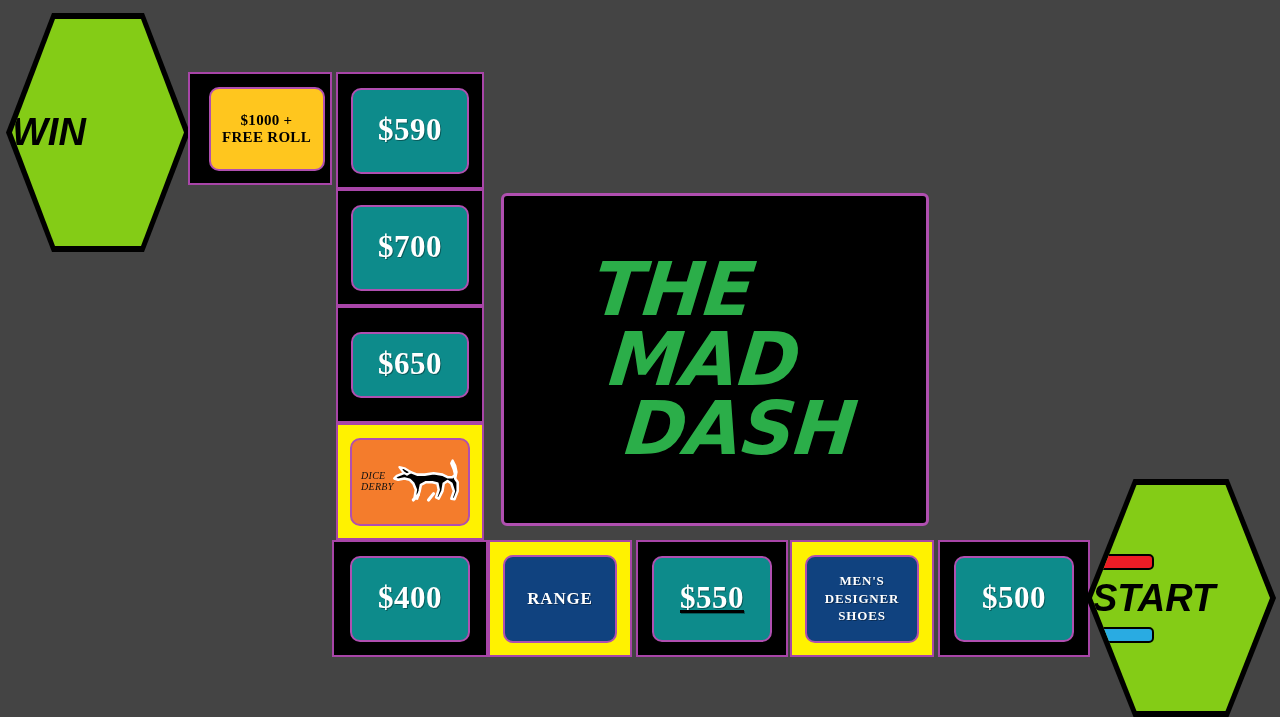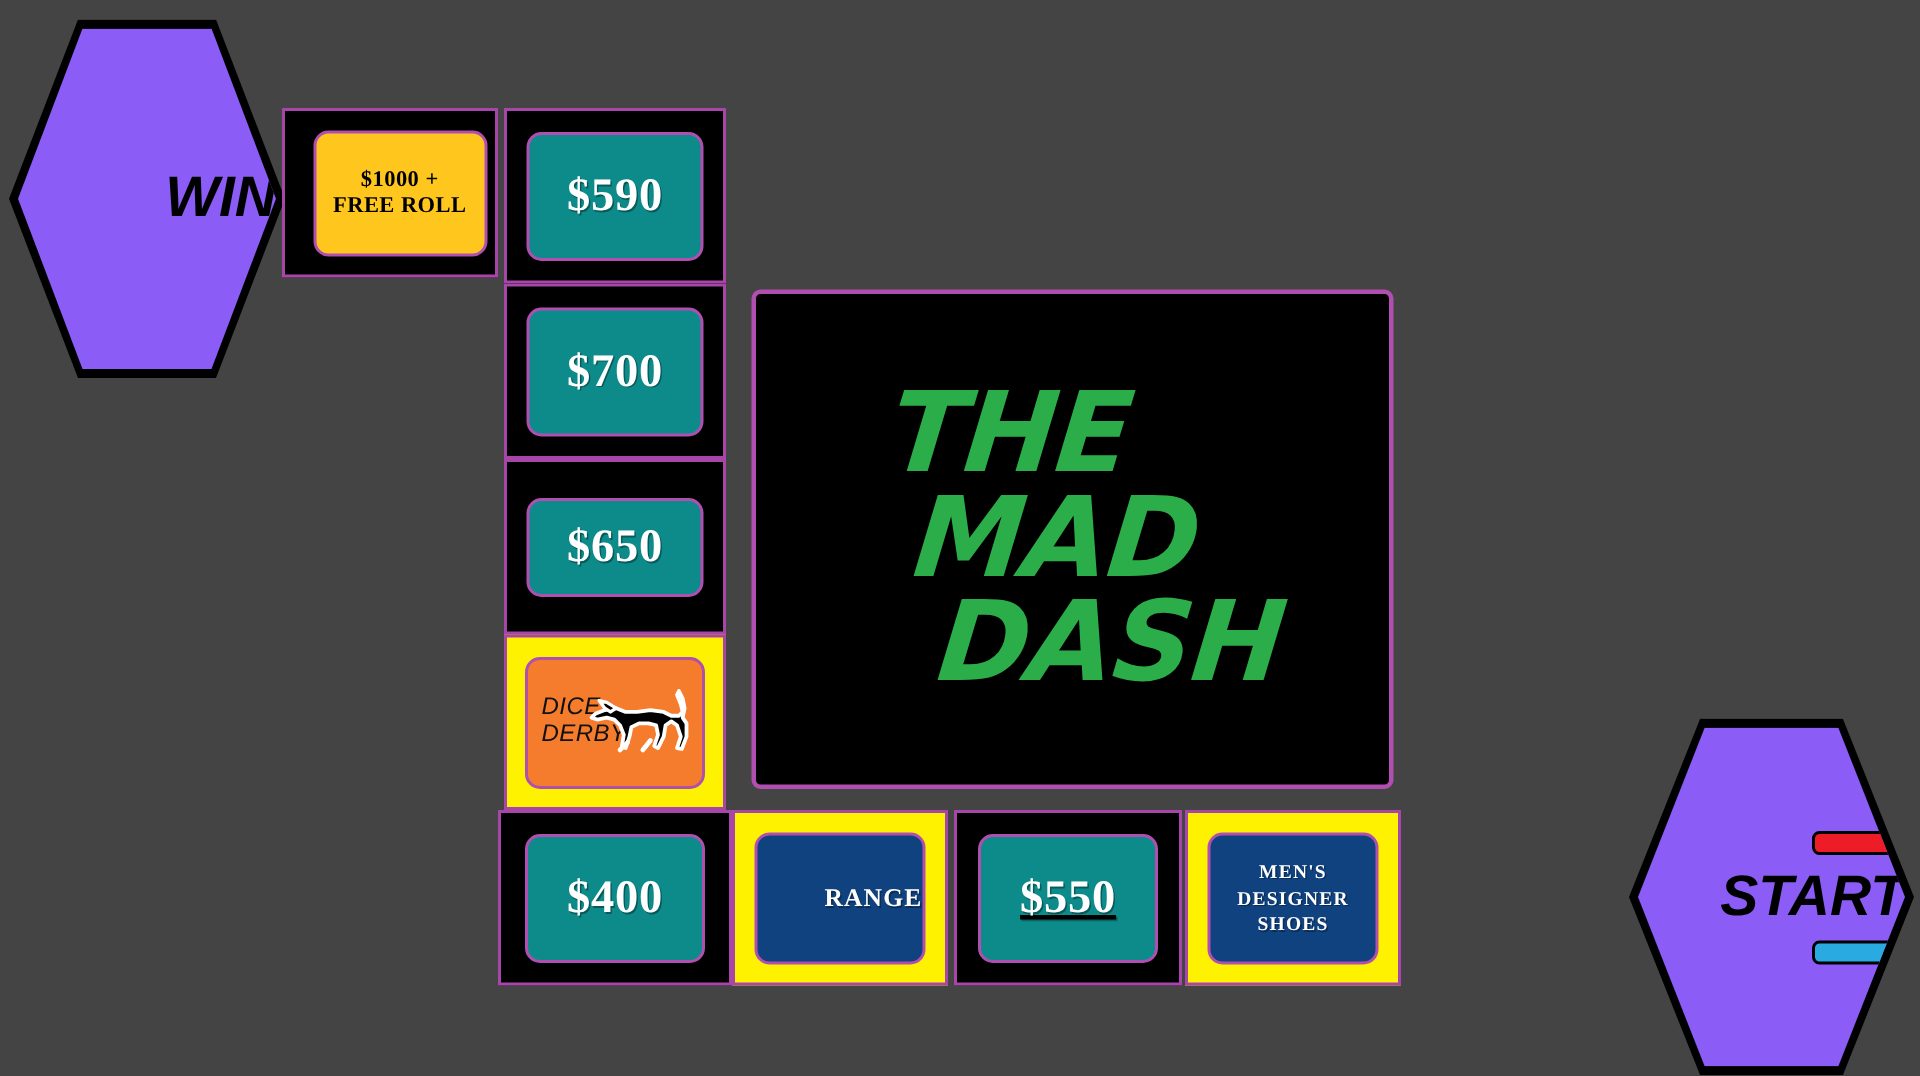--- a/index.html
+++ b/index.html
@@ -82,46 +82,46 @@
   .derby-inner {
     position: relative;
     width: 100%;
     height: 100%;
   }
   .derby-label {
     position: absolute;
     left: 9px;
     top: 50%;
     transform: translateY(-50%);
-    font-family: Liberation Sans, sans-serif;
+    font-family: Liberation Serif, serif;
     font-style: italic;
     font-weight: normal;
-    font-size: 16px;
+    font-size: 10px;
     color: #111111;
     line-height: 1.18;
     text-align: left;
     letter-spacing: .3px;
   }
   .derby-horse {
     position: absolute;
     right: 4px;
     top: 50%;
     transform: translateY(-52%);
     width: 76px;
     height: 52px;
   }
 
   
   .hex {
     position: absolute;
-    background: #8b5cf6;
+    background: #84cc16;
     clip-path: polygon(25% 0%, 75% 0%, 100% 50%, 75% 100%, 25% 100%, 0% 50%);
     display: flex;
     flex-direction: column;
-    align-items: flex-end;
+    align-items: flex-start;
     justify-content: center;
   }
   .hex-outer {
     position: absolute;
     background: #000000;
     clip-path: polygon(25% 0%, 75% 0%, 100% 50%, 75% 100%, 25% 100%, 0% 50%);
   }
   .hex-label {
     font-family: "Liberation Sans", sans-serif;
     font-style: italic;
@@ -238,41 +238,46 @@
     </div>
   </div>
 
   <div class="cell" style="left:332px; top:540px; width:156px; height:117px;">
     <div class="tile teal" style="width:120px; height:86px;">
       <span class="money">$400</span>
     </div>
   </div>
 
   <div class="cell frame-yellow" style="left:488px; top:540px; width:144px; height:117px;">
-    <div class="tile navy" style="width:114px; height:88px;justify-content:flex-end;">
+    <div class="tile navy" style="width:114px; height:88px;">
       <span class="whitetext">RANGE</span>
     </div>
   </div>
 
   <div class="cell" style="left:636px; top:540px; width:152px; height:117px;">
     <div class="tile teal" style="width:120px; height:86px;text-decoration:underline;">
       <span class="money">$550</span>
     </div>
   </div>
 
   <div class="cell frame-yellow" style="left:790px; top:540px; width:144px; height:117px;">
     <div class="tile navy" style="width:114px; height:88px;">
       <div>
         <div class="whitetext small">MEN'S</div>
         <div class="whitetext small">DESIGNER</div>
         <div class="whitetext small">SHOES</div>
       </div>
     </div>
   </div>
 
+  <div class="cell" style="left:938px; top:540px; width:152px; height:117px;">
+    <div class="tile teal" style="width:120px; height:86px;">
+      <span class="money">$500</span>
+    </div>
+  </div>
 
   <div class="hex-outer" style="left:1086px; top:479px; width:190px; height:238px;"></div>
   <div class="hex" style="left:1092px; top:485px; width:178px; height:226px;">
     <div class="hex-bar red"></div>
     <span class="hex-label">START</span>
     <div class="hex-bar blue"></div>
   </div>
 
   <div id="logo-panel" style="left:501px; top:193px; width:428px; height:333px;">
     <div id="logo-stack">

